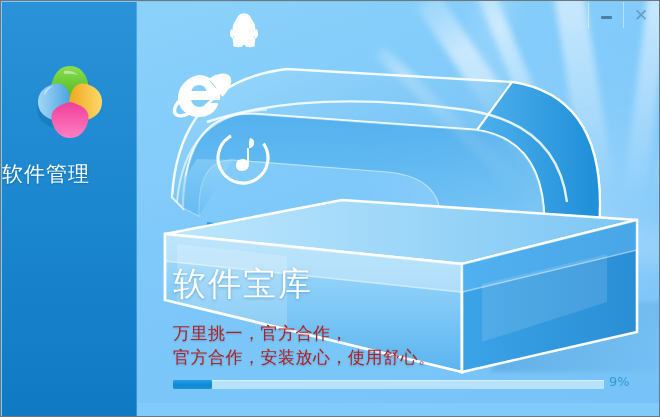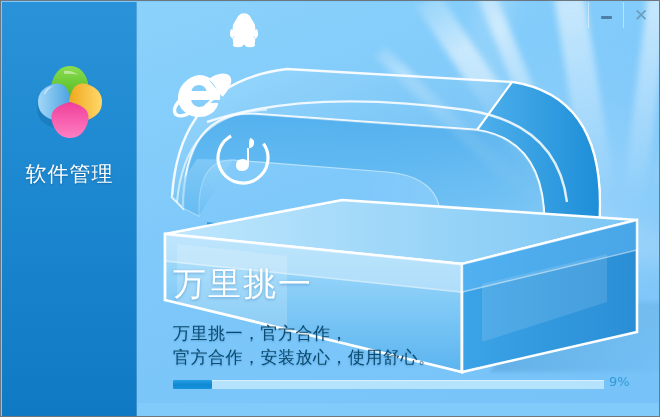--- a/index.html
+++ b/index.html
@@ -88,21 +88,20 @@
   }
   .logo {
     position: absolute;
     left: 26px; top: 50px;
     width: 84px; height: 96px;
   }
   .sidebar-title {
     position: absolute;
     left: 0; top: 158px;
     width: 135px;
-    text-align: center;
     color: #ffffff;
     font-size: 21px;
     letter-spacing: 1px;
     text-shadow: 0 1px 2px rgba(0,50,90,0.35);
     font-family: "DejaVu Sans", "Liberation Sans", sans-serif;
   }
 
   
   .titlebar {
     position: absolute;
@@ -142,21 +141,21 @@
     position: absolute;
     left: 172px; top: 261px;
     color: #ffffff;
     font-size: 33px;
     letter-spacing: 2px;
     text-shadow: 0 1px 3px rgba(30,110,170,0.45);
   }
   .promo-lines {
     position: absolute;
     left: 172px; top: 320px;
-    color: #0c4a6e;
+    color: #b91c1c;
     font-size: 17px;
     line-height: 24px;
     letter-spacing: 0.5px;
     text-shadow: 0 1px 2px rgba(30,110,170,0.40);
   }
 
   
   .progress-track {
     position: absolute;
     left: 172px; top: 379px;
@@ -341,21 +340,21 @@
     <div class="tb-sep"></div>
     <div class="tb-btn">
       <span class="min-glyph"></span>
     </div>
     <div class="tb-sep"></div>
     <div class="tb-btn">
       <span class="close-glyph">✕</span>
     </div>
   </div>
 
-  <div class="promo-title">万里挑一</div>
+  <div class="promo-title">软件宝库</div>
   <div class="promo-lines">
     <div>万里挑一，官方合作，</div>
     <div>官方合作，安装放心，使用舒心。</div>
   </div>
 
   <div class="bottom-band"></div>
   <div class="progress-track">
     <div class="progress-fill" style="width: 9%;"></div>
   </div>
   <div class="progress-pct">9%</div>

